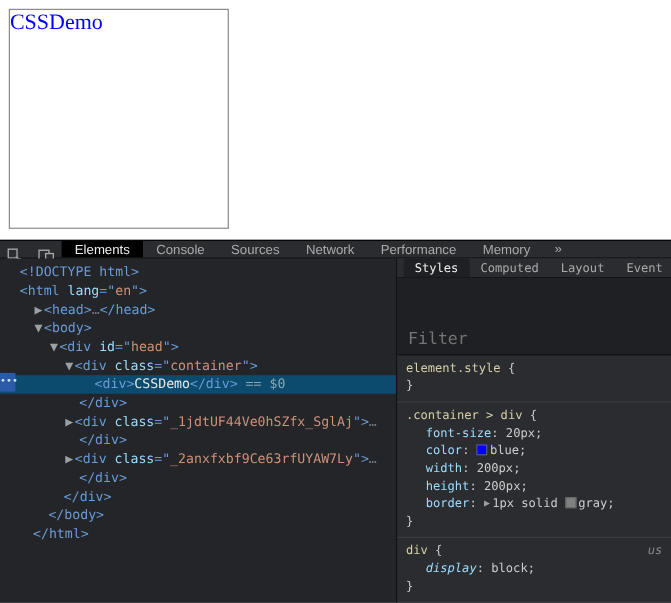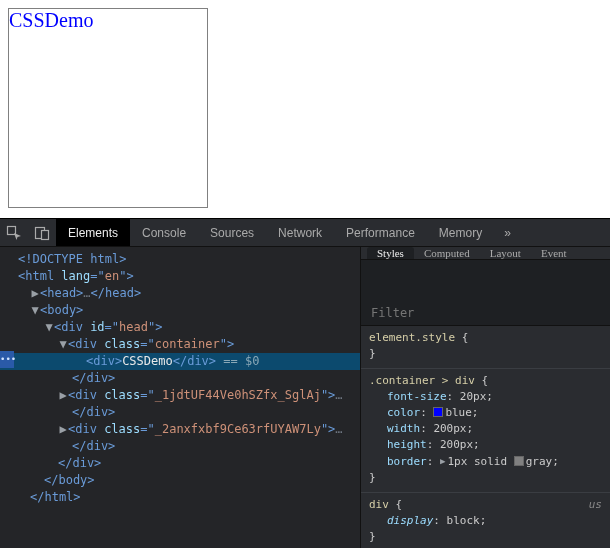--- a/index.html
+++ b/index.html
@@ -29,22 +29,22 @@
   .devtools {
     background: #1f2125;
     color: #ccc;
     height: 330px;
     display: flex;
     flex-direction: column;
     border-top: 1px solid #000;
   }
   .dt-toolbar {
     display: flex;
-    align-items: center;
-    height: 28px;
+    align-items: flex-start;
+    height: 16px;
     background: #2a2c30;
     border-bottom: 1px solid #111;
   }
   .tb-iconbtn {
     width: 28px;
     height: 28px;
     display: flex;
     align-items: center;
     justify-content: center;
     color: #aaa;
@@ -123,38 +123,37 @@
     display: flex;
     height: 28px;
     align-items: center;
     background: #2a2c30;
     padding-left: 6px;
     border-bottom: 1px solid #111;
   }
   .styles-tab {
     padding: 0 10px;
     display: flex;
-    align-items: flex-start;
+    align-items: center;
     height: 100%;
     color: #aaa;
     cursor: pointer;
-    font-family: Liberation Serif, serif;
   }
   .styles-tab.active { background: #1e2023; color: #eee; border-radius: 3px 3px 0 0; }
   .filter-row {
     padding: 4px 8px;
     background: #1e2023;
     border-bottom: 1px solid #111;
   }
   .filter-input {
     background: transparent;
     border: none;
     color: #888;
     font-family: inherit;
-    font-size: 12px;
+    font-size: 15px;
     width: 100%;
     outline: none;
     margin-top: 41px;
   }
   .rule-block {
     padding: 4px 8px 6px 8px;
     border-bottom: 1px solid #3a3d42;
     line-height: 16px;
   }
   .selector { color: #d6cfa8; }

